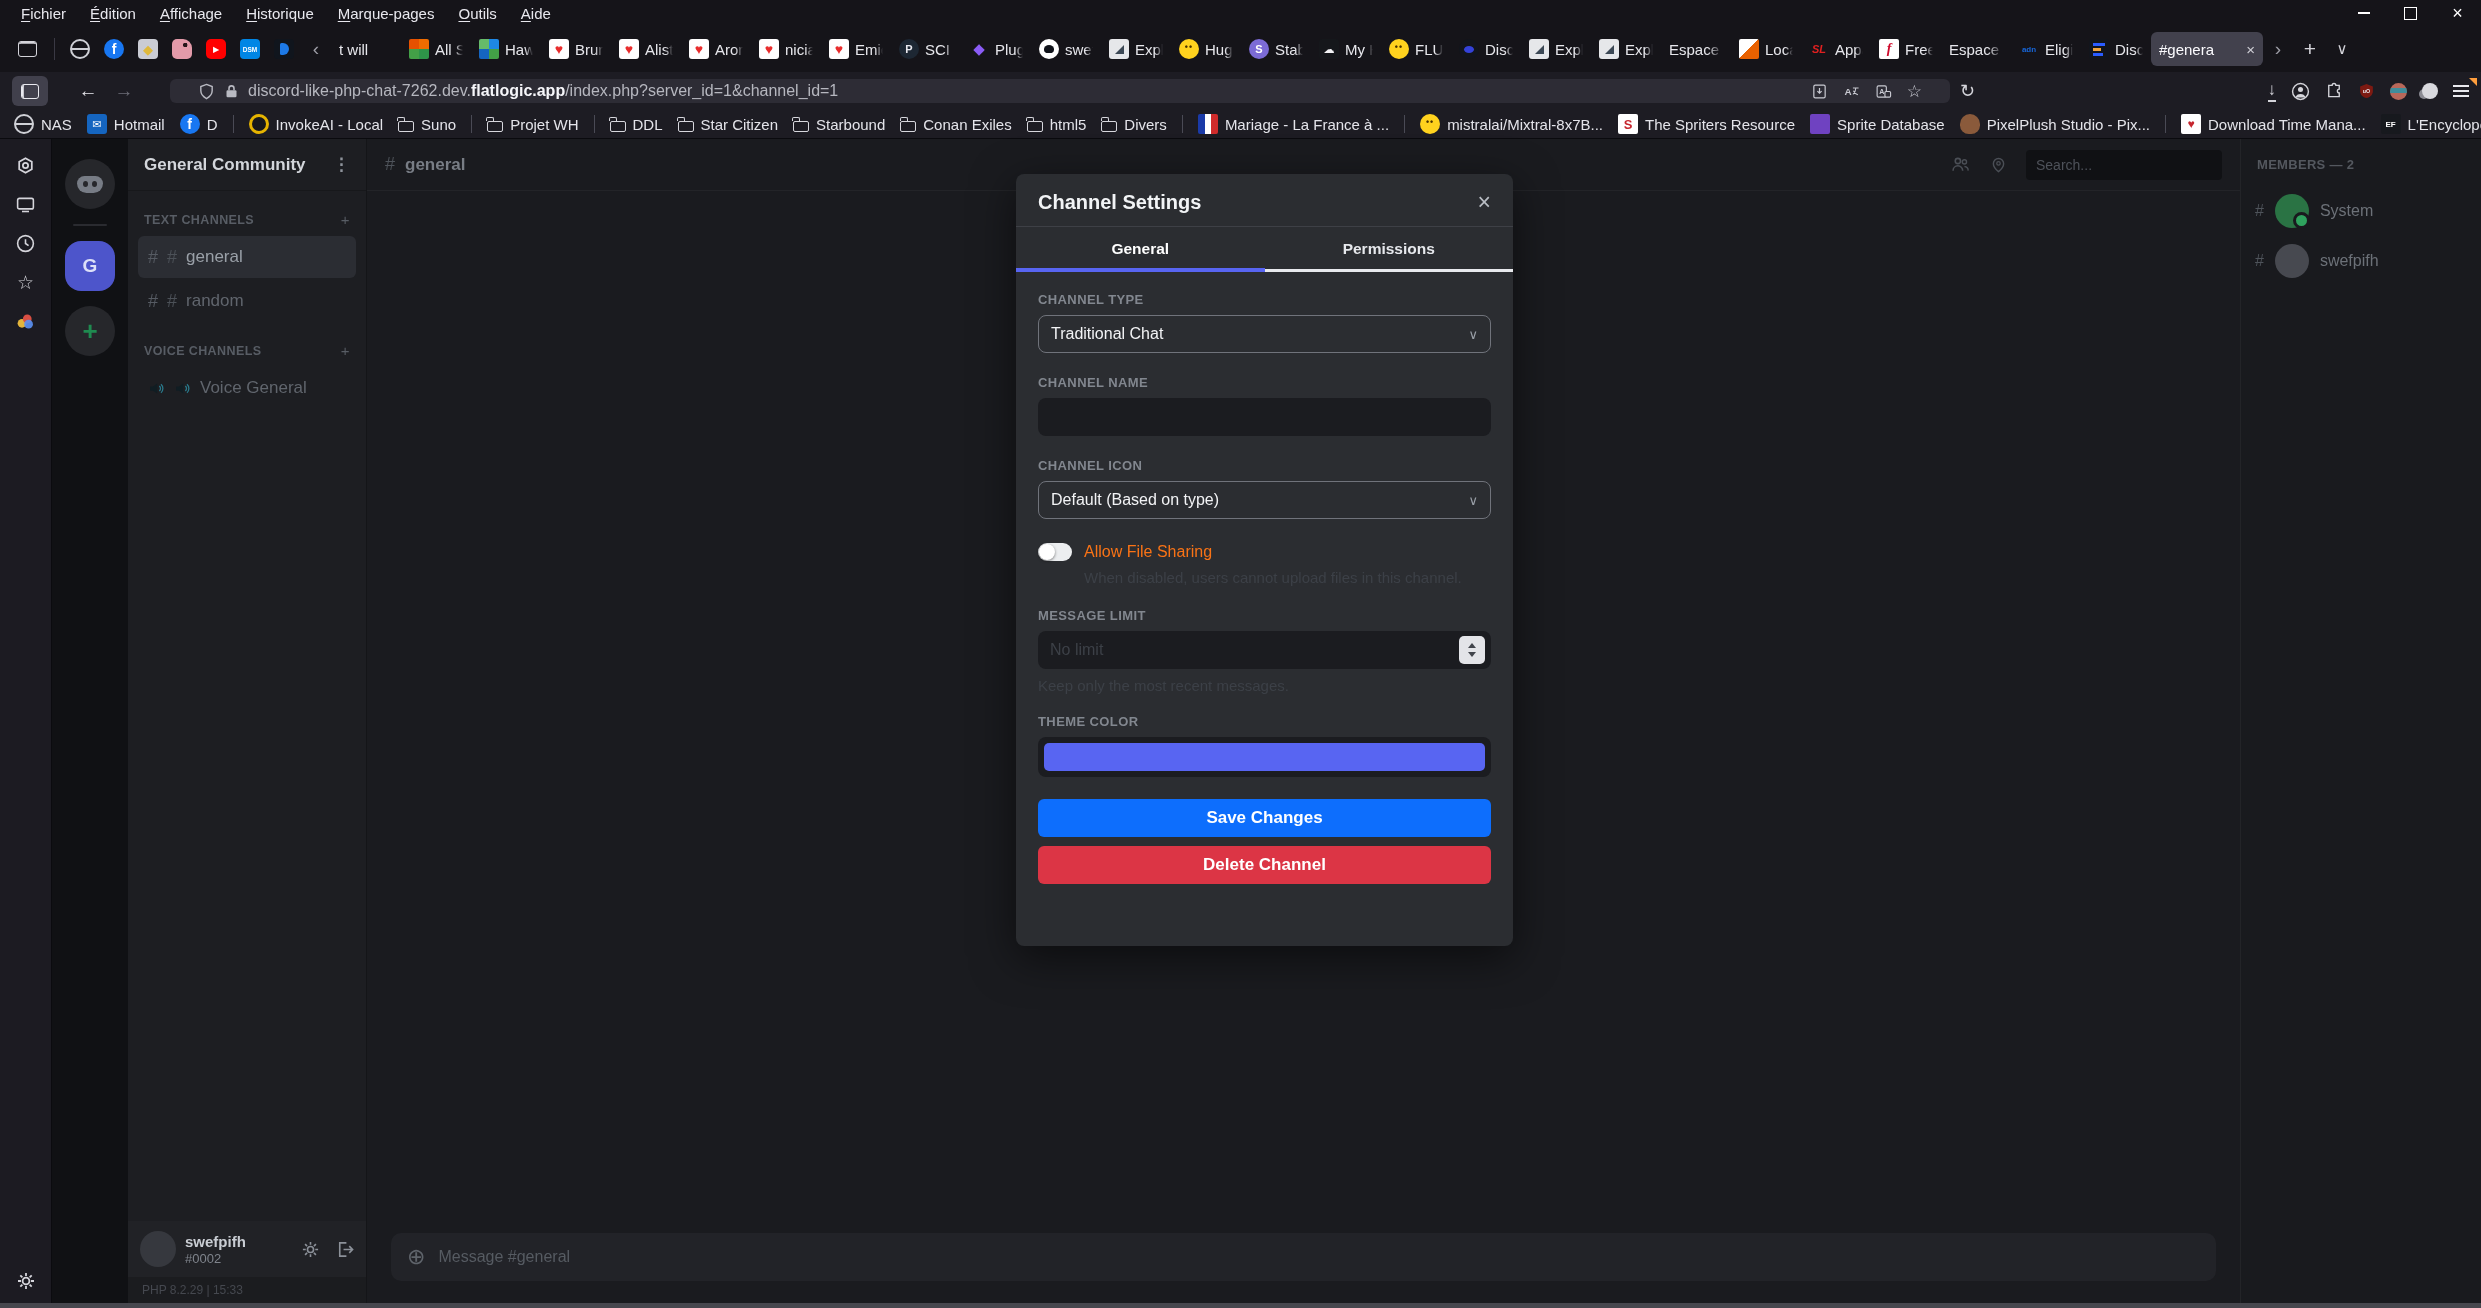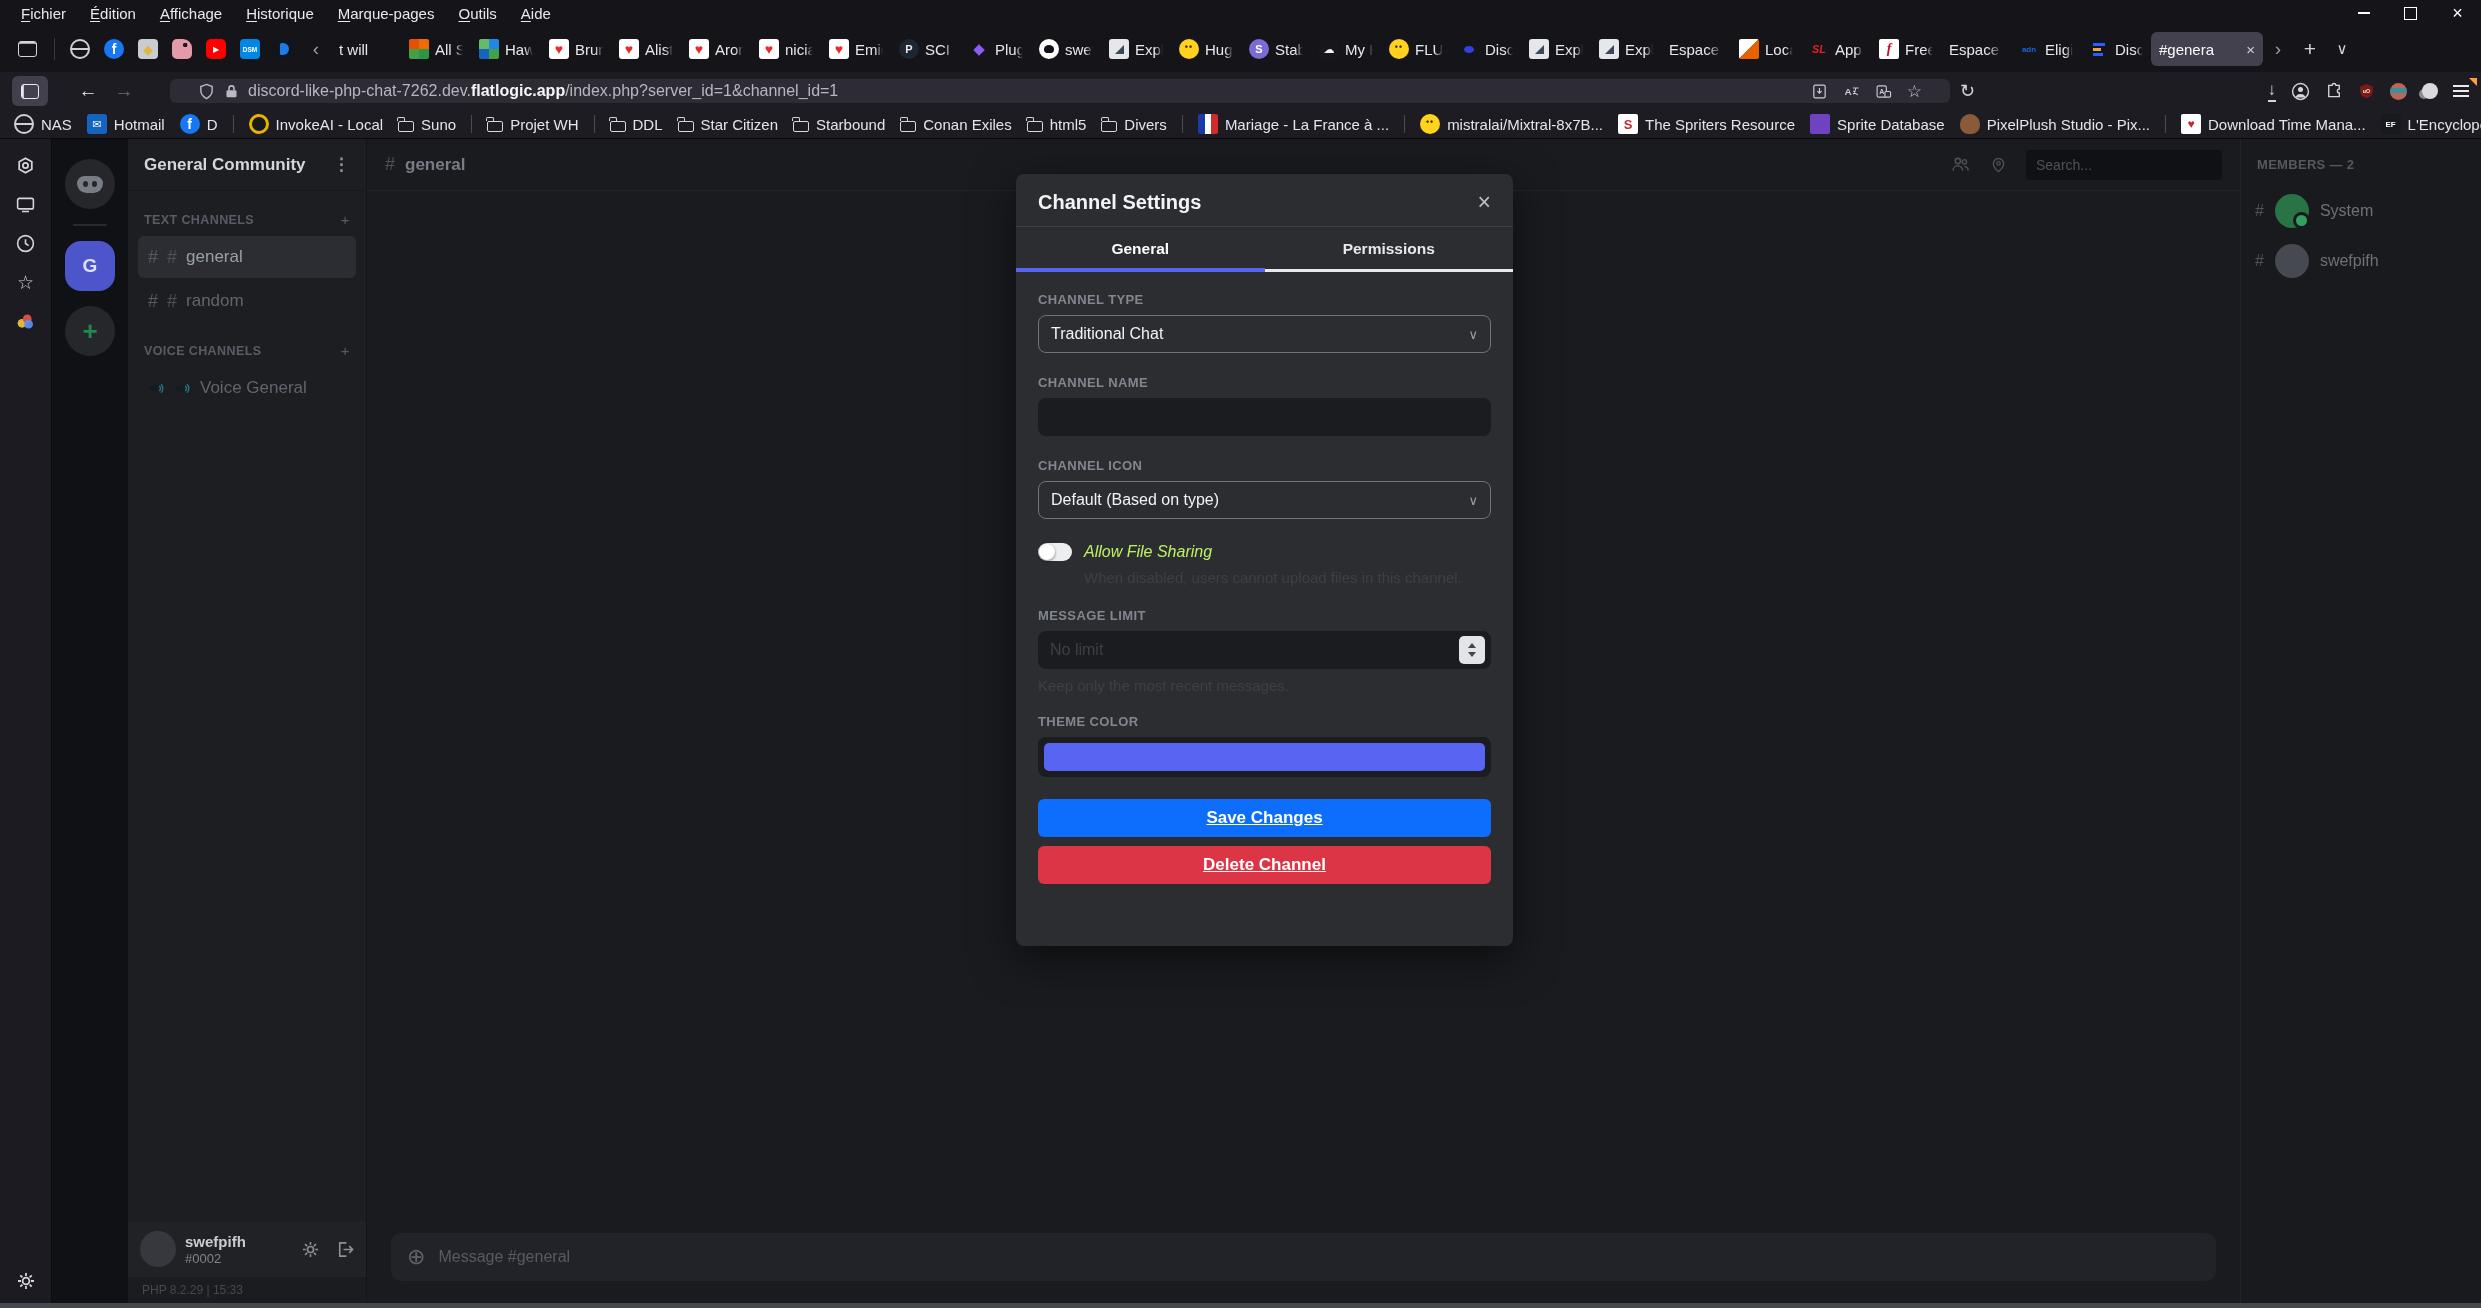--- a/index.html
+++ b/index.html
@@ -191,32 +191,32 @@
   .modal-tab { flex:1; text-align:center; padding:13px 0 10px; font-weight:bold; font-size:15.5px; color:#e6e8ec; border-bottom:3px solid #e8e9ed; }
   .modal-tab.active { color:#fff; border-bottom-width:4px; }
   .modal-body { padding:20px 22px 14px; flex:1; }
   .f-label { color:#82878f; font-size:13px; font-weight:bold; letter-spacing:.4px; margin-bottom:8px; }
   .f-select { height:38px; border:1px solid #70737b; border-radius:8px; display:flex; align-items:center; justify-content:space-between; padding:0 12px; color:#f2f3f5; font-size:16px; }
   .sel-chev { color:#9aa0a8; font-size:13px; }
   .f-input { height:38px; background:#1b1c20; border-radius:8px; border:none; width:100%; padding:0 12px; color:#dfe2e6; font-size:16px; outline:none; }
   .f-input::placeholder { color:#3c4047; }
   .field { margin-top:22px; }
   .field:first-child { margin-top:0; }
-  .toggle-row { display:flex; align-items:center; gap:12px; margin-top:24px; color:#bef264; font-size:16px;font-style:italic; }
+  .toggle-row { display:flex; align-items:center; gap:12px; margin-top:24px; color:#f97316; font-size:16px; }
   .toggle { width:34px; height:18px; border-radius:9px; background:#eceef0; position:relative; flex:none; }
   .toggle::after { content:""; width:16px; height:16px; background:#fff; border-radius:50%; position:absolute; top:1px; left:1px; box-shadow:0 1px 3px rgba(0,0,0,.5); }
   .f-help { color:#3c4047; font-size:15px; margin-top:8px; }
   .help-indent { margin-left:46px; }
   .num-wrap { position:relative; }
   .spinner { position:absolute; right:6px; top:5px; width:26px; height:28px; background:#e3e4e8; border-radius:5px; display:flex; flex-direction:column; align-items:center; justify-content:center; gap:4px; }
   .spin-up { width:0; height:0; border-left:4px solid transparent; border-right:4px solid transparent; border-bottom:5px solid #41444b; }
   .spin-down { width:0; height:0; border-left:4px solid transparent; border-right:4px solid transparent; border-top:5px solid #41444b; }
   .color-outer { height:40px; background:#1b1c20; border-radius:8px; padding:6px; }
   .color-swatch { height:100%; border-radius:5px; }
-  .btn { height:38px; border-radius:6px; display:flex; align-items:center; justify-content:center; font-size:17px; font-weight:bold;text-decoration:underline; }
+  .btn { height:38px; border-radius:6px; display:flex; align-items:center; justify-content:center; font-size:17px; font-weight:bold; }
   .btn-save { margin-top:22px; color:#fff; }
   .btn-clear { margin-top:9px; color:#15161a; }
   .btn-delete { margin-top:9px; color:#fff; }
 
   svg { display:block; }
 </style>
 </head>
 <body>
 
 <div id="menubar">

